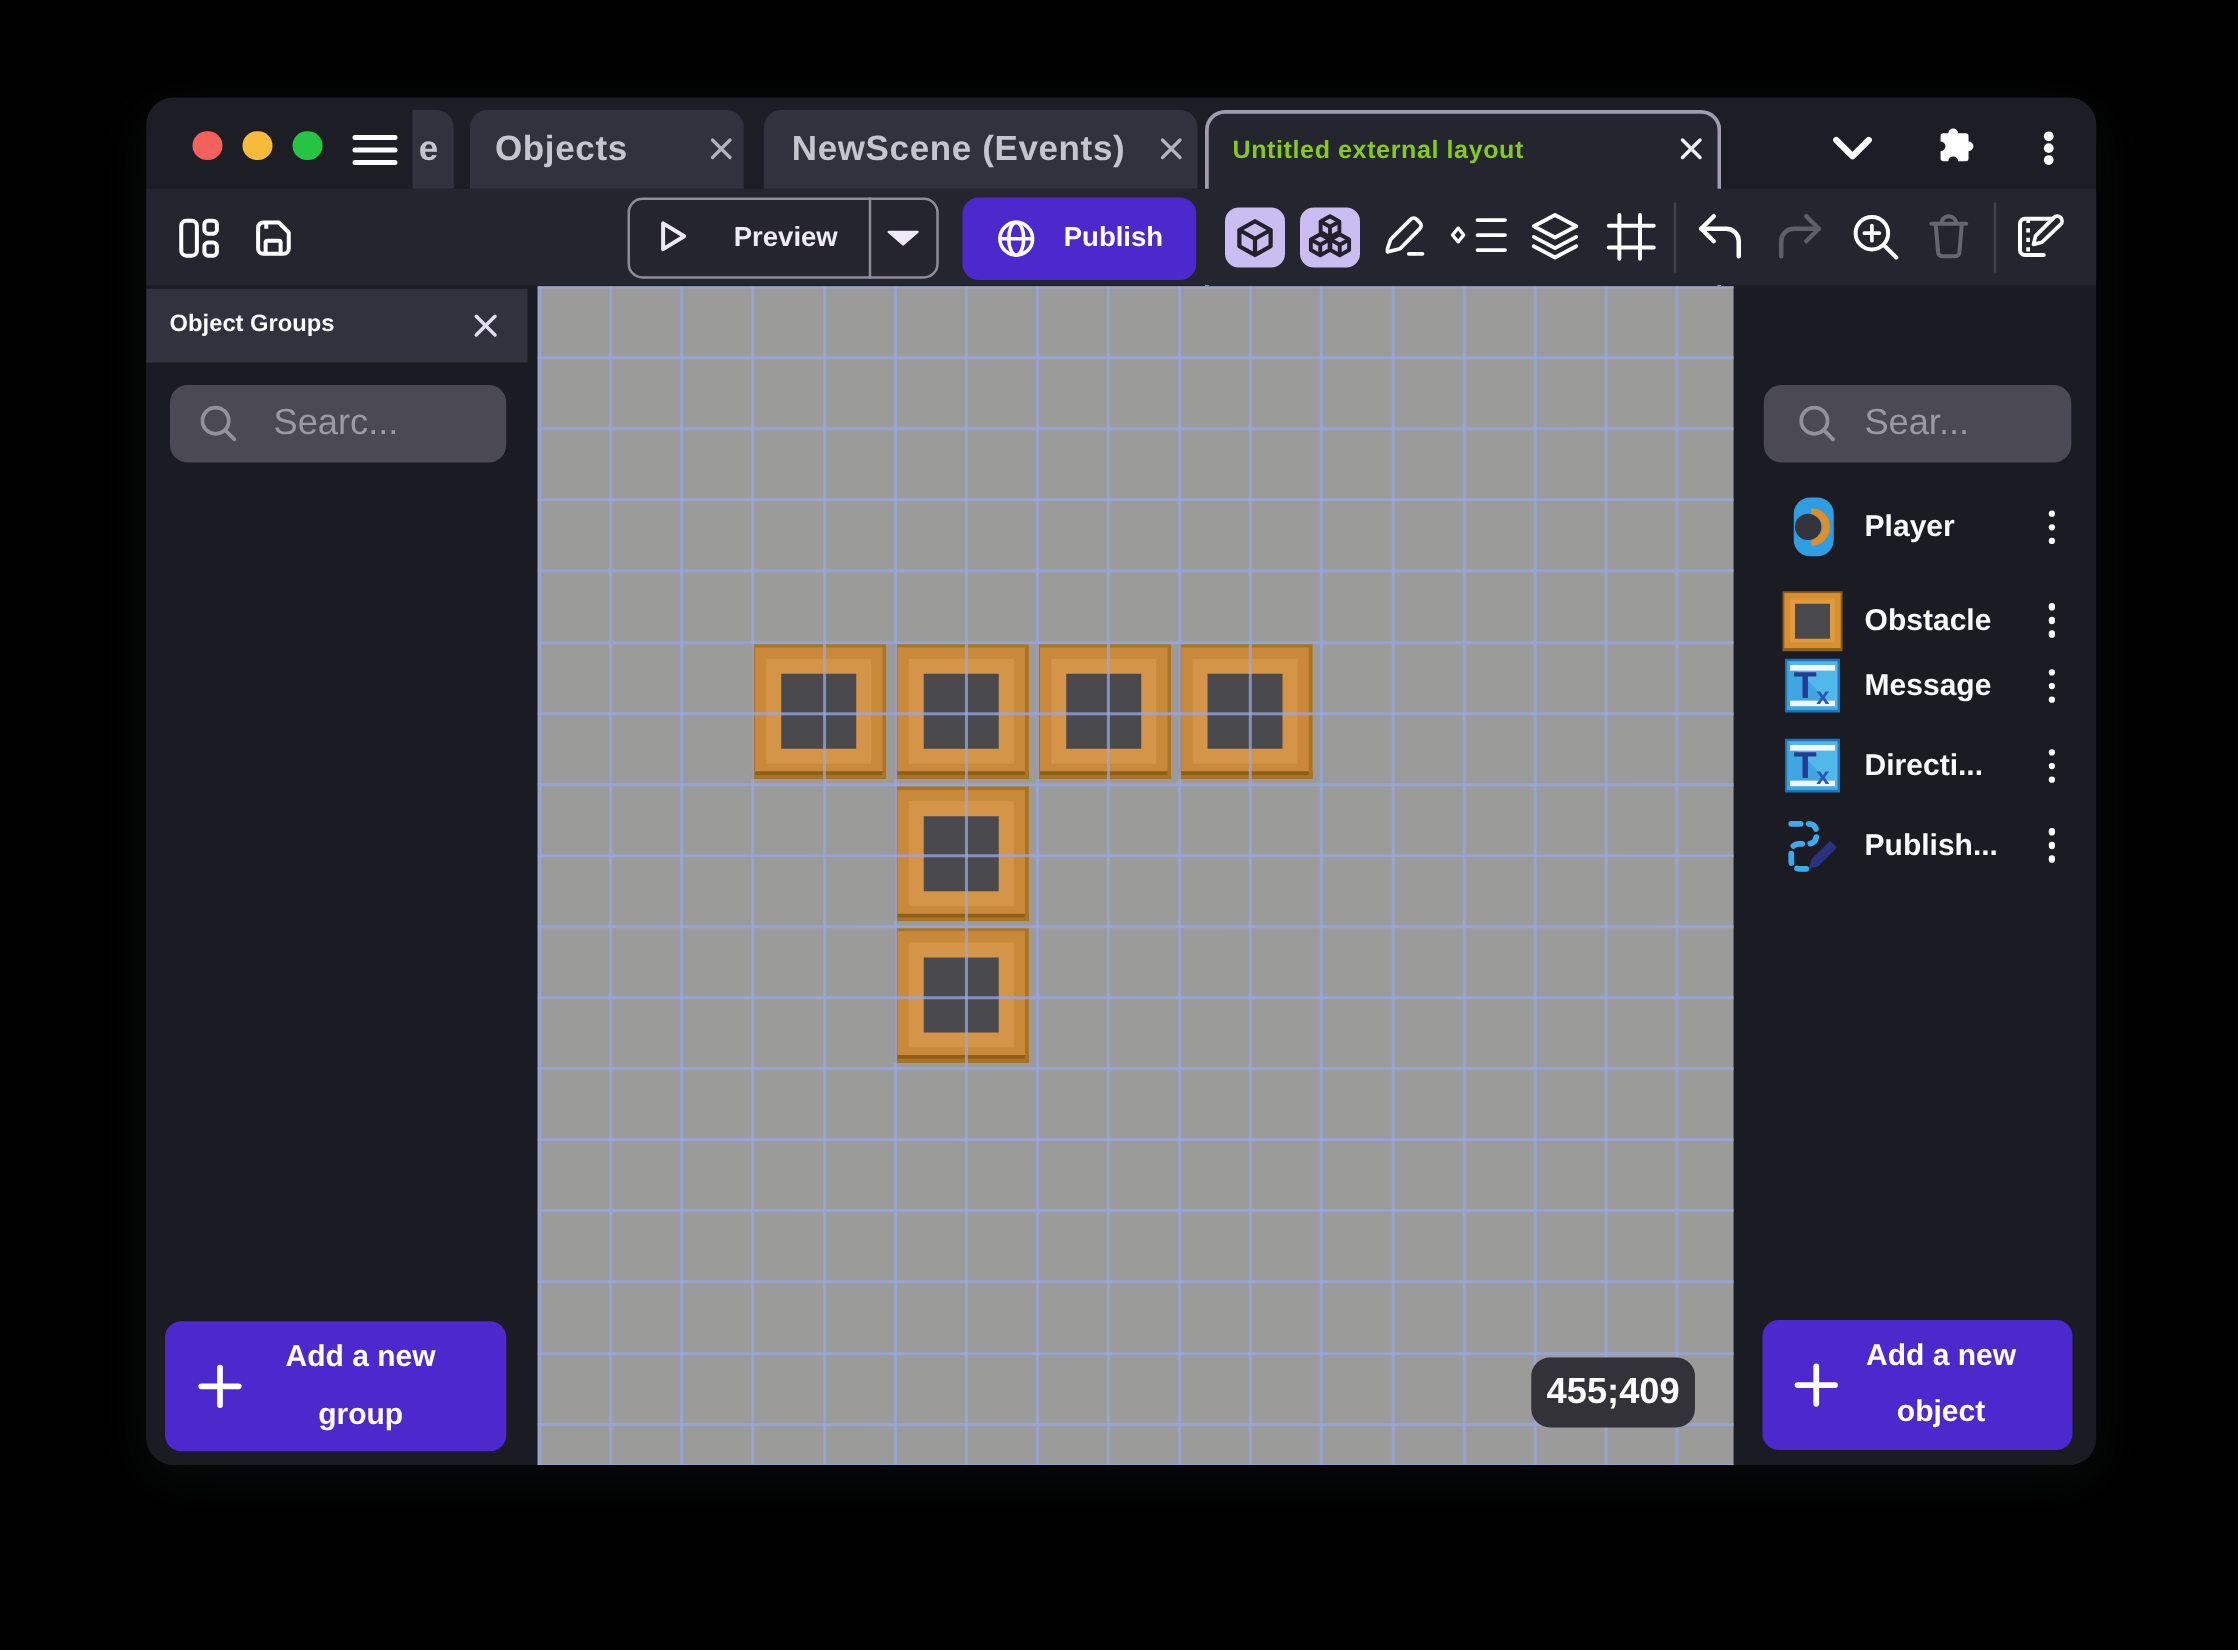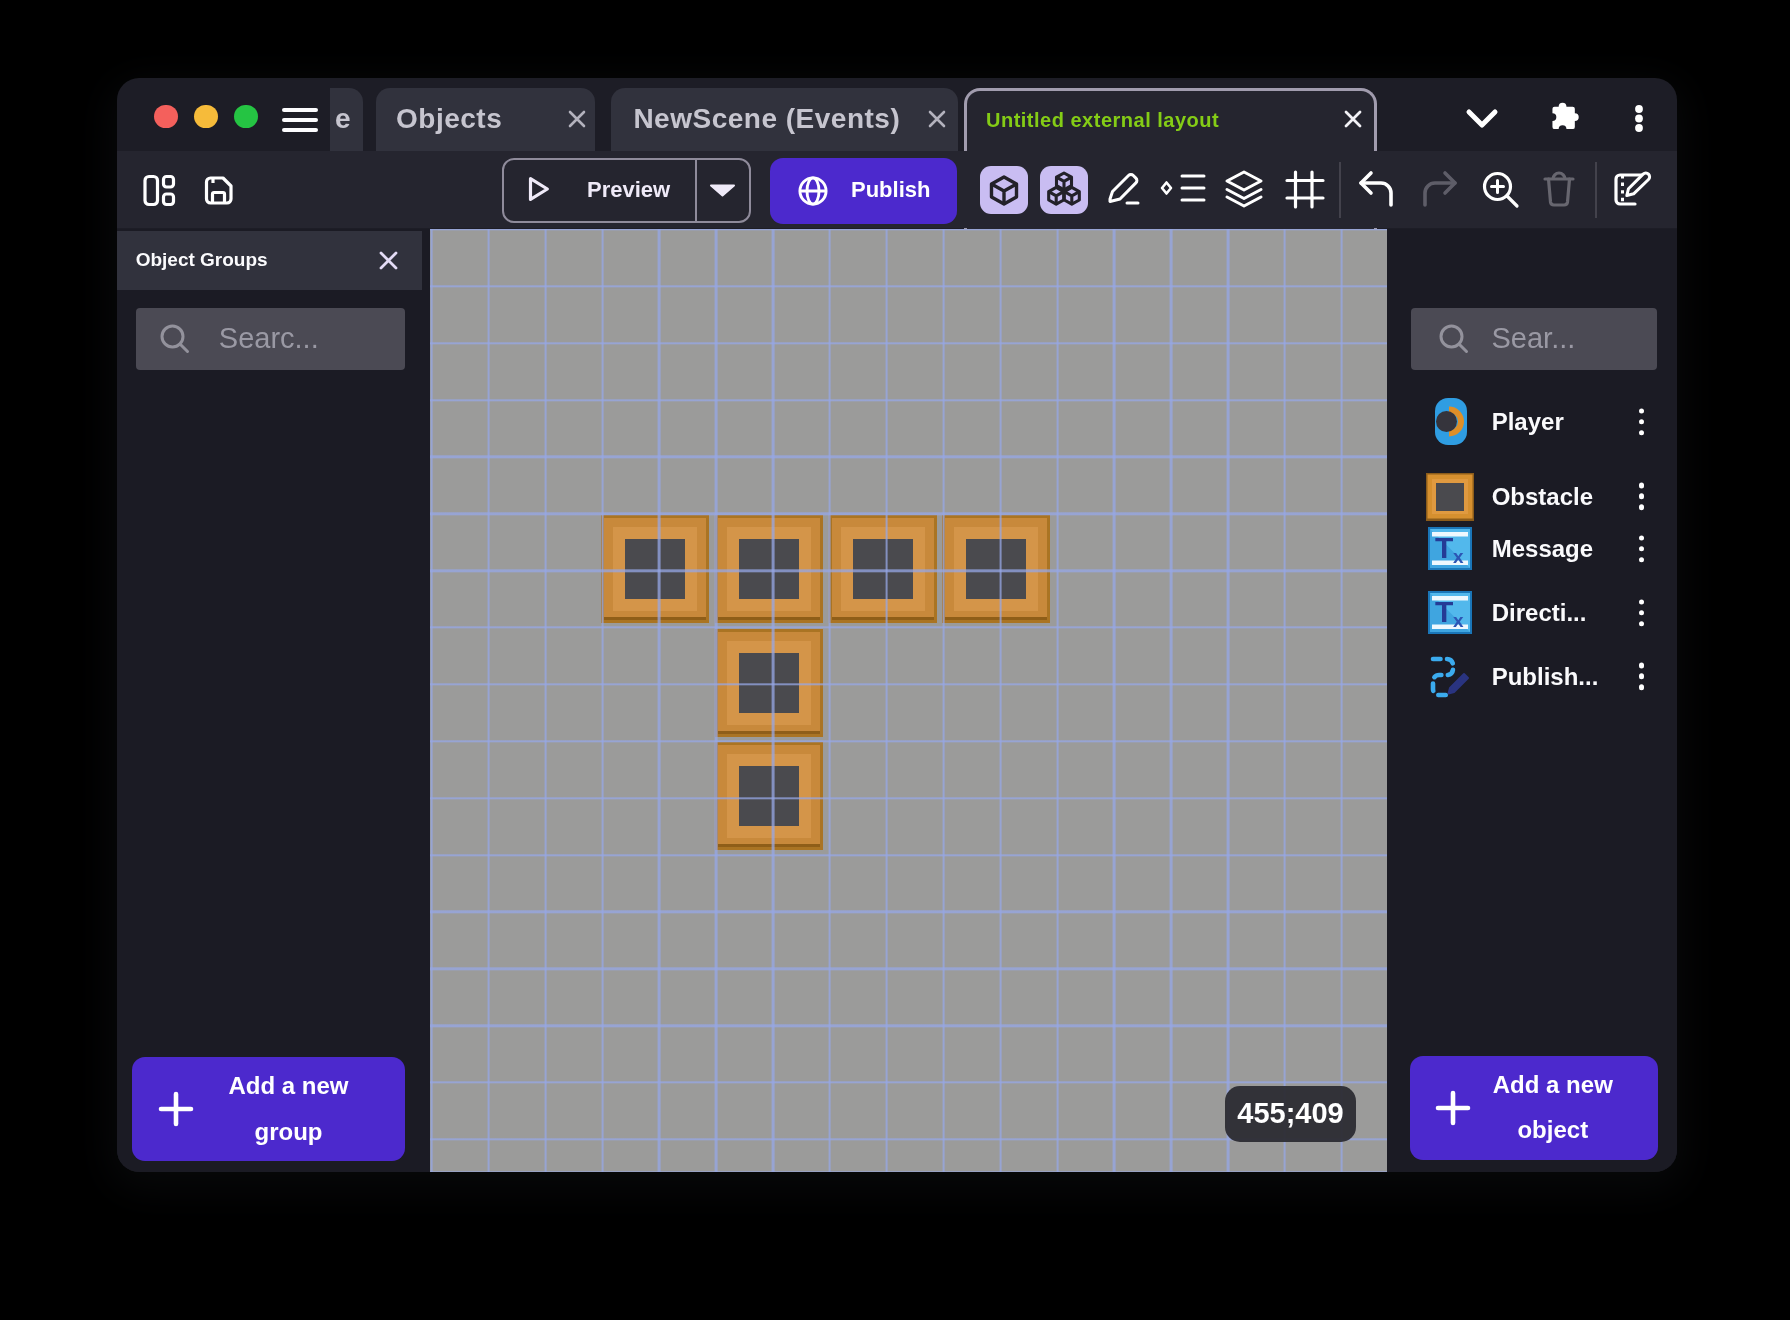--- a/index.html
+++ b/index.html
@@ -25,21 +25,21 @@
   .sep{position:absolute;top:84px;width:2px;height:56px;background:#43424c;}
   .btn-outline{position:absolute;border:2px solid #8f8b9b;border-radius:12px;background:transparent;}
   #publish{position:absolute;left:653px;top:79.5px;width:187px;height:66px;background:#4c29cd;border-radius:13px;}
   .tglbtn{position:absolute;top:88px;width:48px;height:48px;background:#c9bdf2;border-radius:11px;}
   
   #main{position:absolute;left:0;top:150.5px;width:1560px;height:943.5px;}
   #lpanel{position:absolute;left:0;top:0;width:313px;height:943.5px;background:#1b1b24;}
   #rpanel{position:absolute;left:1269.5px;top:0;width:290.5px;height:943.5px;background:#1b1b24;}
   .phead{position:absolute;top:2px;height:59px;background:#31323d;}
   .phead .t{position:absolute;top:0;height:59px;line-height:58px;font-size:19px;font-weight:700;color:#fbfbfd;}
-  .search{position:absolute;height:61.5px;background:#4b4a54;border-radius:4px;}
+  .search{position:absolute;height:61.5px;background:#4b4a54;border-radius:14px;}
   .search .ph{position:absolute;top:0;height:61.5px;line-height:60px;font-size:29px;color:#9a99a4;}
   .purbtn{position:absolute;background:#4c29cd;border-radius:13px;color:#fff;}
   .purbtn .txt{position:absolute;width:100%;text-align:center;font-size:24px;font-weight:700;line-height:45.5px;color:#fff;}
   .row{position:absolute;left:0;width:290px;height:63.7px;}
   .row .nm{position:absolute;left:105.2px;top:0;height:63.7px;line-height:63px;font-size:24px;font-weight:700;color:#fafafc;white-space:nowrap;}
   .kebab{position:absolute;left:252.5px;top:50%;width:5.4px;height:5.4px;border-radius:50%;background:#fff;
          box-shadow:0 -10.9px 0 0 #fff,0 10.9px 0 0 #fff;transform:translateY(-2.7px);}
   
   #canvas{position:absolute;left:313px;top:0;width:956.5px;height:943.5px;background:#9b9b9a;overflow:hidden;}
   #gridov{position:absolute;left:0;top:0;width:100%;height:100%;z-index:5;

